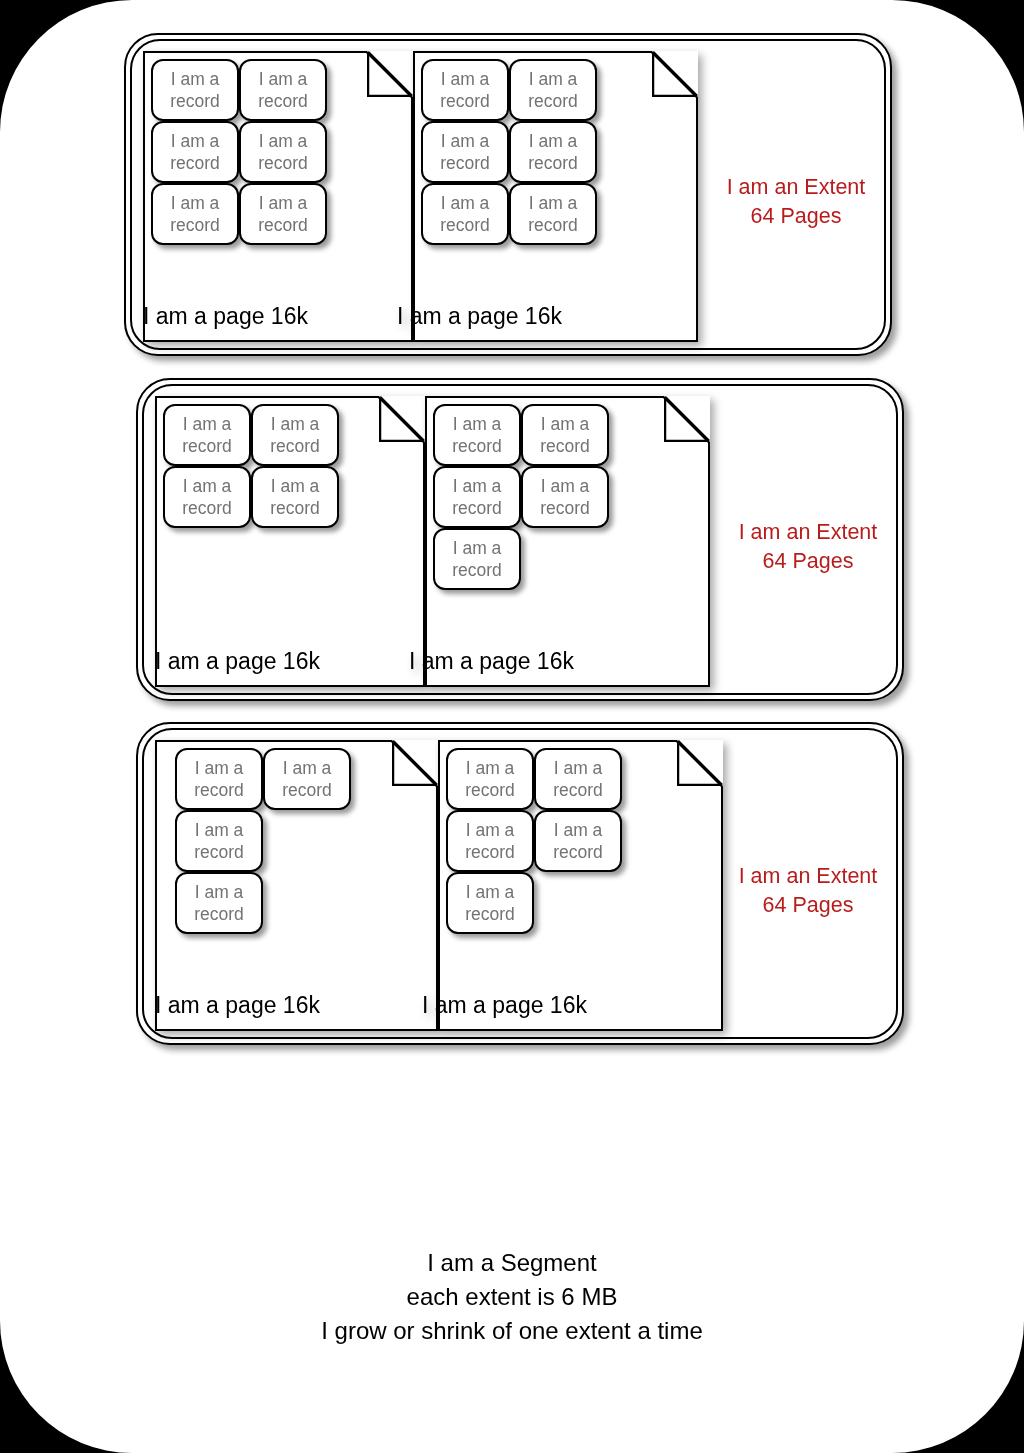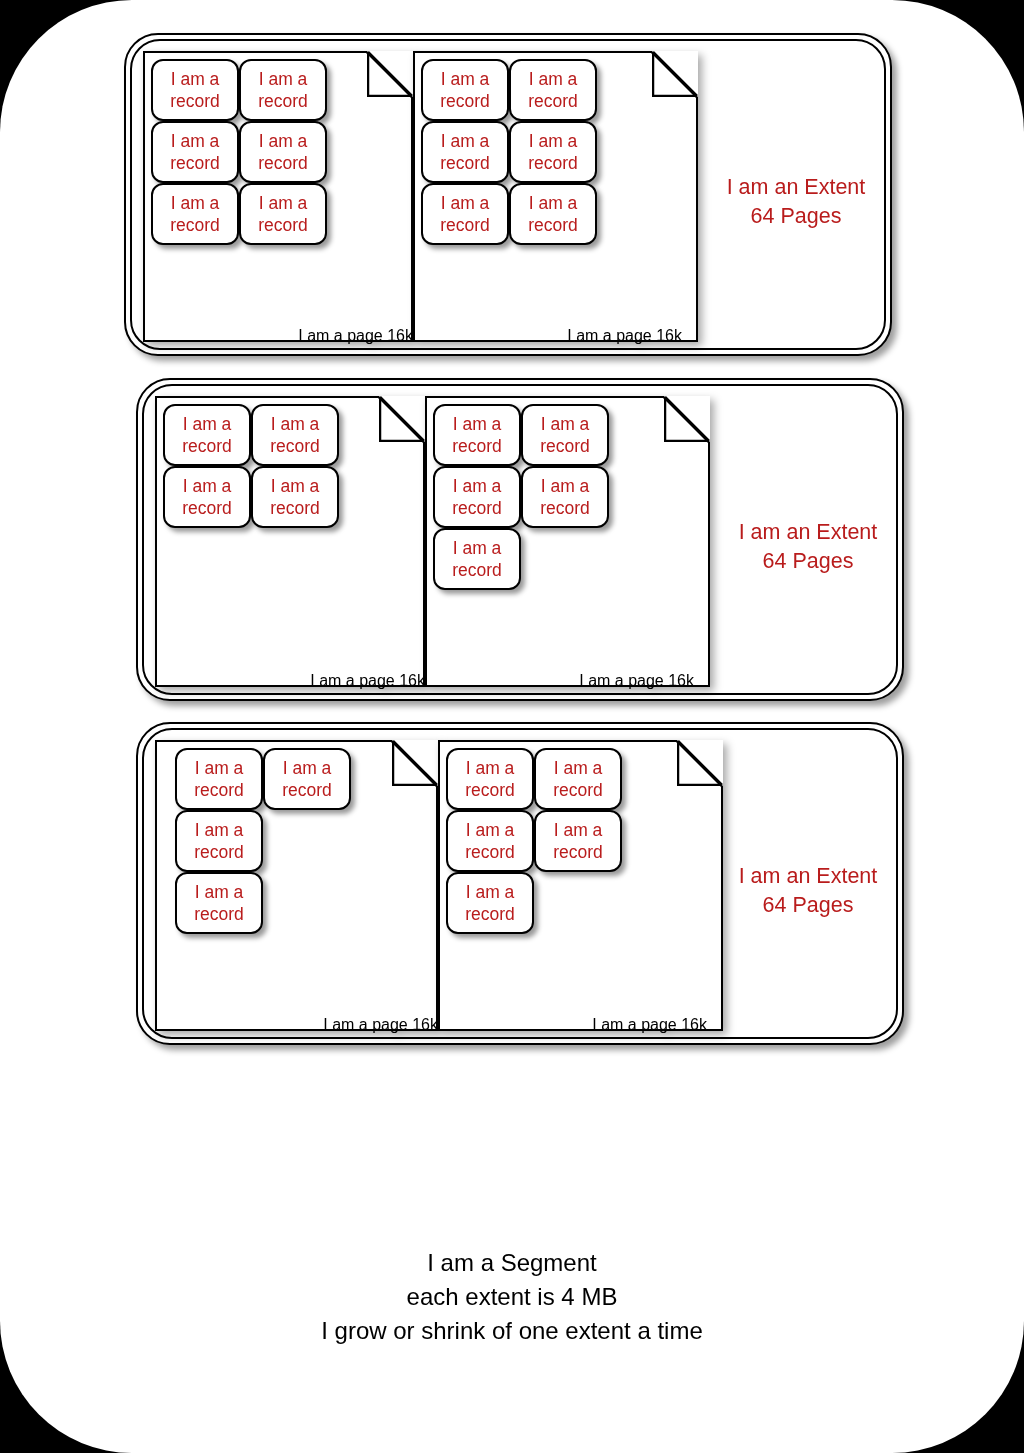--- a/index.html
+++ b/index.html
@@ -79,41 +79,40 @@
     position: absolute;
     right: 0px;
     top: 0px;
     width: 46px;
     height: 46px;
   }
   .page-label {
     position: absolute;
     left: 0;
     right: 0;
-    text-align: right;
-    font-size: 16px;
+    text-align: left;
+    font-size: 23px;
     color: #000000;
-    margin-top: 24px;
   }
 
   
   .record {
     position: absolute;
     box-sizing: border-box;
     background: #ffffff;
     border: 2.2px solid #000000;
     border-radius: 12px;
     box-shadow: 4px 4px 5px rgba(0,0,0,0.40);
     display: flex;
     align-items: center;
     justify-content: center;
     text-align: center;
     font-size: 17.5px;
     line-height: 22px;
-    color: #b91c1c;
+    color: #737373;
     white-space: pre-line;
   }
 
   
   #segment-caption {
     position: absolute;
     left: 0;
     right: 0;
     top: 1246px;
     text-align: center;
@@ -263,16 +262,16 @@
       <div class="record" style="left:8px; top:132px; width:88px; height:62px;">I am a
 record</div>
       <div class="page-label" style="top:252px; left:-16px; right:16px;">I am a page 16k</div>
     </div>
 
     <div class="extent-label" style="left:580px; top:138px; width:180px;">I am an Extent
 64 Pages</div>
   </div>
 
   <div id="segment-caption">I am a Segment
-each extent is 4 MB
+each extent is 6 MB
 I grow or shrink of one extent a time</div>
 
 </div>
 
 </body></html>

